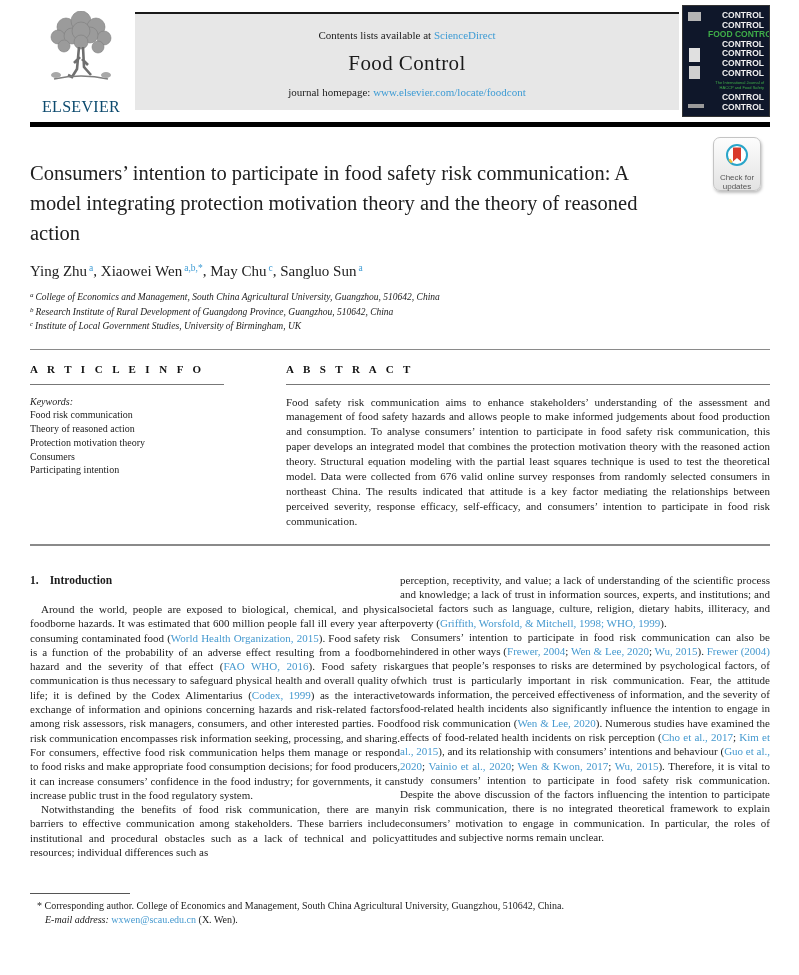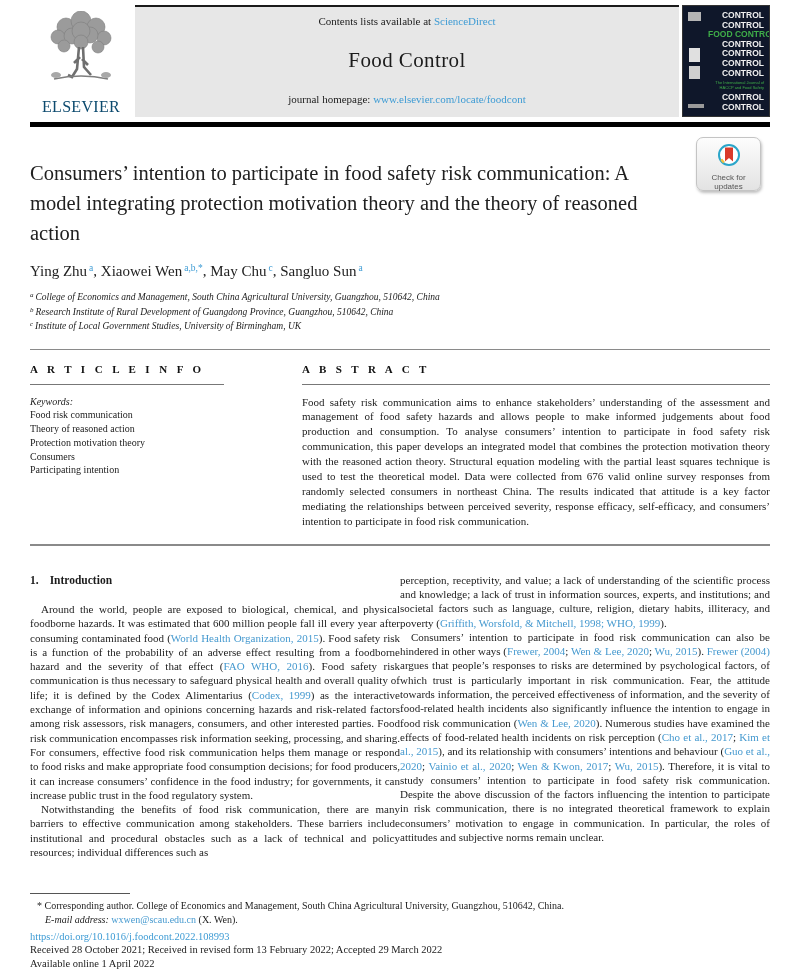--- a/index.html
+++ b/index.html
@@ -5,23 +5,23 @@
   * { margin:0; padding:0; box-sizing:border-box; }
   body { background:#fff; }
   .page { width:799px; height:975px; position:relative; background:#ffffff;
           font-family:"Liberation Serif", serif; color:#1c1c1c; overflow:hidden; }
 
   
   .hdr { display:flex; margin:5px 29px 0 30px; height:112px; }
   .logo-box { width:102px; display:flex; flex-direction:column; align-items:center;
               justify-content:flex-end; padding-bottom:1px; }
   .elsevier-word { font-size:16px; color:#0c4a6e; letter-spacing:0.3px; margin-top:1px; }
-  .hdr-mid { flex:1; background:#e7e7e7; border-top:2px solid #1a1a1a; margin:0 3px;
+  .hdr-mid { flex:1; background:#e7e7e7; border-top:2px solid #1a1a1a; margin:7px 3px;
              display:flex; flex-direction:column; align-items:center;
-             justify-content:space-between; padding:8px 0 12px; }
+             justify-content:space-between; padding:15px 0 12px; }
   .contents-line, .homepage-line { font-size:11px; color:#1c1c1c; }
   .journal-name { font-size:21px; letter-spacing:0.4px; }
   a.plink, .plink { color:#3d9bd4; text-decoration:none; cursor:pointer; }
 
   .cover { width:88px; background:#0f172a; border:1px solid #333; position:relative;
            padding:5px 5px 3px 25px; text-align:right; overflow:hidden; }
   .cover-row { font-family:"Liberation Sans", sans-serif; font-weight:bold;
                font-size:8.5px; line-height:9.6px; color:#f0f0f0; white-space:nowrap; }
   .cover-row.green { color:#3fae49; }
   .cover-caption { font-family:"Liberation Sans", sans-serif; font-size:4px;
@@ -31,38 +31,38 @@
   .ct2 { left:6px; top:42px; width:11px; height:14px; background:#e0e0e0; }
   .ct3 { left:6px; top:60px; width:11px; height:13px; background:#cfcfcf; }
   .ct4 { left:5px; bottom:8px; width:16px; height:4px; background:#9a9a9a; }
 
   .rule-thick { height:5px; background:#000; margin:5px 29px 0 30px; }
 
   
   .title-block { margin:31px 30px 0; }
   .art-title { font-size:20.5px; line-height:30px; font-weight:normal; color:#202020;
                max-width:640px; }
-  .badge { position:absolute; top:137px; right:38px; width:65px; height:54px;
+  .badge { position:absolute; top:137px; right:38px; width:48px; height:54px;
            background:linear-gradient(#fdfdfd,#e3e3e3); border:1px solid #c4c4c4;
            border-radius:7px; box-shadow:1px 2px 3px rgba(0,0,0,.25);
            display:flex; flex-direction:column; align-items:center; padding-top:5px;
            cursor:pointer; }
   .badge-label { font-family:"Liberation Sans", sans-serif; font-size:8px;
                  line-height:9px; color:#555; text-align:center; margin-top:2px;
                  white-space:pre-line; }
 
   .authors { margin:15px 30px 0; font-size:15px; color:#222; }
   .auth-sup { color:#3d9bd4; font-size:9.5px; position:relative; top:-5px; margin-left:2px; }
   .affils { margin:11px 30px 0; font-style:italic; font-size:9.5px; line-height:13.5px; color:#222; }
   .affil-sup { font-size:7px; position:relative; top:-3px; margin-right:2px; }
 
   .rule-thin { height:1px; background:#8a8a8a; margin:14px 29px 0 30px; }
 
   
-  .info-abs { display:flex; margin:13px 29px 0 30px; gap:38px; }
+  .info-abs { display:flex; margin:13px 29px 0 30px; gap:22px; }
   .info-col { width:194px; flex:none; }
   .abs-col { flex:1;margin-left:40px; }
   .col-heading { font-size:11px; letter-spacing:3.4px; font-weight:bold; color:#111; }
   .heading-rule { height:1px; background:#777; margin:9px 0 10px; }
   .keywords { font-size:10px; line-height:13.8px; color:#222; }
   .kw-label { font-style:italic; }
   .abstract-text { font-size:11px; line-height:14.9px; text-align:justify; color:#222; }
 
   .rule-mid { height:2px; background:#8a8a8a; margin:15px 29px 0 30px; }
 
@@ -205,19 +205,14 @@
       <div class="para indent"><span>Consumers’ intention to participate in food risk communication can also be hindered in other ways (</span><span class="cite">Frewer, 2004</span><span>; </span><span class="cite">Wen &amp; Lee, 2020</span><span>; </span><span class="cite">Wu, 2015</span><span>). </span><span class="cite">Frewer (2004)</span><span> argues that people’s responses to risks are determined by psychological factors, of which trust is particularly important in risk communication. Fear, the attitude towards information, the perceived effectiveness of information, and the severity of food-related health incidents also significantly influence the intention to engage in food risk communication (</span><span class="cite">Wen &amp; Lee, 2020</span><span>). Numerous studies have examined the effects of food-related health incidents on risk perception (</span><span class="cite">Cho et al., 2017</span><span>; </span><span class="cite">Kim et al., 2015</span><span>), and its relationship with consumers’ intentions and behaviour (</span><span class="cite">Guo et al., 2020</span><span>; </span><span class="cite">Vainio et al., 2020</span><span>; </span><span class="cite">Wen &amp; Kwon, 2017</span><span>; </span><span class="cite">Wu, 2015</span><span>). Therefore, it is vital to study consumers’ intention to participate in food safety risk communication. Despite the above discussion of the factors influencing the intention to participate in risk communication, there is no integrated theoretical framework to explain consumers’ motivation to engage in communication. In particular, the roles of attitudes and subjective norms remain unclear.</span></div>
     </div>
   </div>
 
   <div class="footnote">
     <div class="fn-rule"></div>
     <div class="fn-line1"><span>* Corresponding author. College of Economics and Management, South China Agricultural University, Guangzhou, 510642, China.</span></div>
     <div class="fn-line2"><span class="ital">E-mail address: </span><span class="cite">wxwen@scau.edu.cn</span><span> (X. Wen).</span></div>
   </div>
 
-  <div class="pagefooter">
-    <div class="doi plink">https://doi.org/10.1016/j.foodcont.2022.108993</div>
-    <div>Received 28 October 2021; Received in revised form 13 February 2022; Accepted 29 March 2022</div>
-    <div>Available online 1 April 2022</div>
-  </div>
 
 </div>
 
 </body></html>

